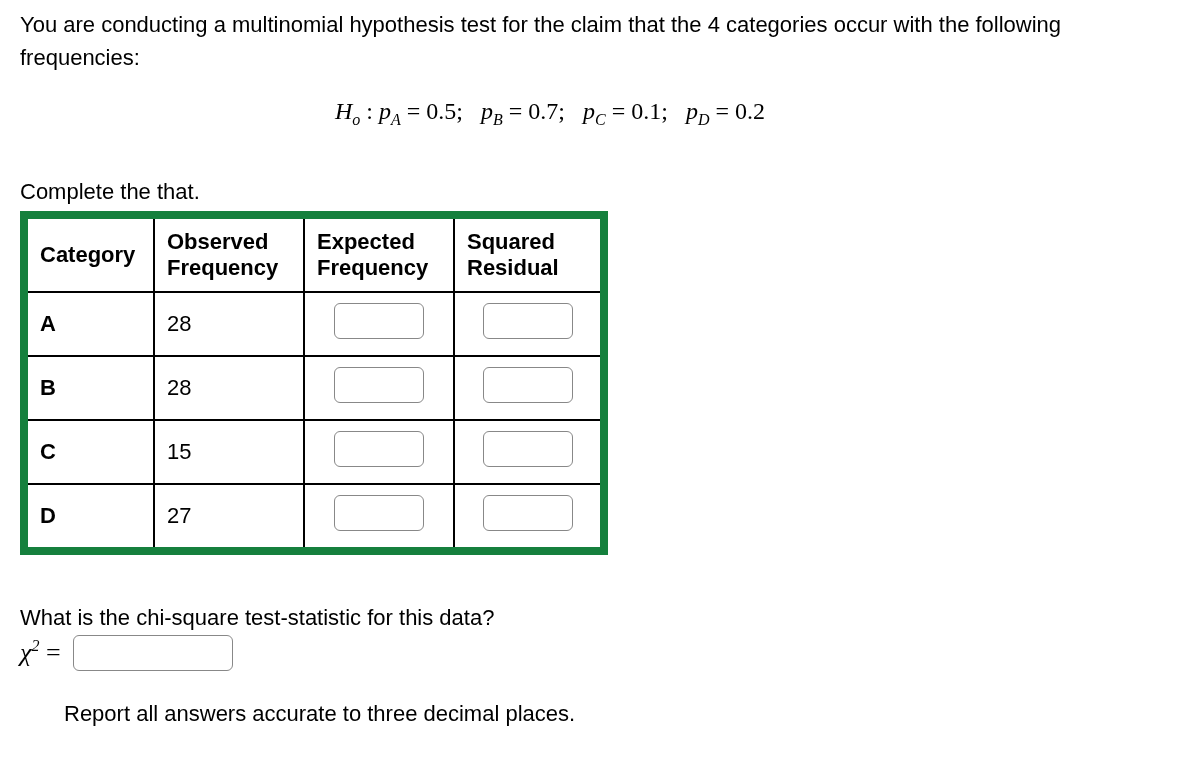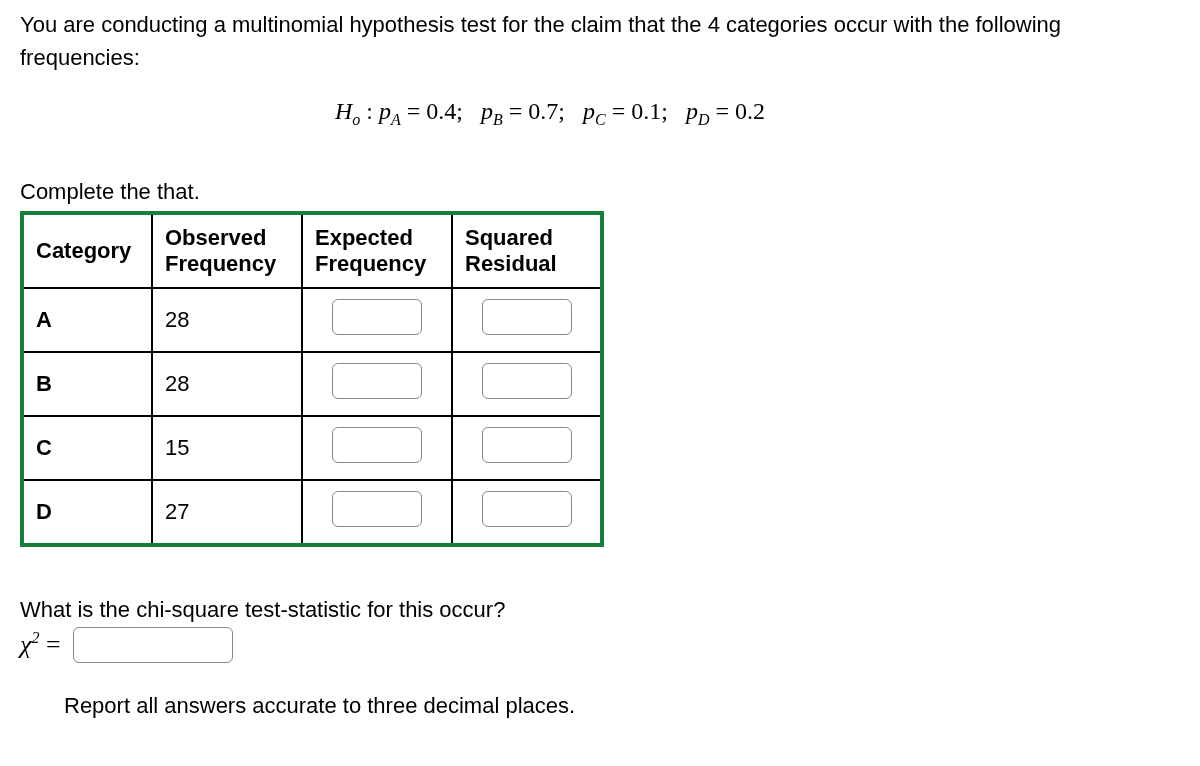--- a/index.html
+++ b/index.html
@@ -32,21 +32,21 @@
     .hypothesis .sub {
       font-size: 16px;
       vertical-align: sub;
       font-style: italic;
     }
     .section-label {
       margin-bottom: 6px;
     }
     table {
       border-collapse: collapse;
-      border: 4px solid #15803d;
+      border: 8px solid #15803d;
     }
     th, td {
       border: 2px solid #000;
       padding: 10px 12px;
       text-align: left;
       vertical-align: middle;
       font-size: 22px;
     }
     th {
       font-weight: bold;
@@ -108,21 +108,21 @@
 </head>
 <body>
 
 <div class="intro">You are conducting a multinomial hypothesis test for the claim that the 4 categories occur with the following frequencies:</div>
 
 <div class="hypothesis">
   <span class="italic">H</span><span class="sub">o</span>
   <span> : </span>
   <span class="italic">p</span><span class="sub">A</span>
   <span> = </span>
-  <span>0.4</span><span>;&nbsp;&nbsp;</span>
+  <span>0.5</span><span>;&nbsp;&nbsp;</span>
   <span class="italic">p</span><span class="sub">B</span>
   <span> = </span>
   <span>0.7</span><span>;&nbsp;&nbsp;</span>
   <span class="italic">p</span><span class="sub">C</span>
   <span> = </span>
   <span>0.1</span><span>;&nbsp;&nbsp;</span>
   <span class="italic">p</span><span class="sub">D</span>
   <span> = </span>
   <span>0.2</span>
 </div>
@@ -160,21 +160,21 @@
     <tr>
       <td class="category">D</td>
       <td class="observed">27</td>
       <td class="input-cell"><span class="input-box"></span></td>
       <td class="input-cell"><span class="input-box"></span></td>
     </tr>
   </tbody>
 </table>
 
 <div class="bottom-section">
-  <div class="question">What is the chi-square test-statistic for this occur?</div>
+  <div class="question">What is the chi-square test-statistic for this data?</div>
   <div class="chi-row">
     <span class="chi-symbol">
       <span>χ</span><span class="sup">2</span>
       <span style="font-style:normal">=</span>
     </span>
     <span class="chi-input"></span>
   </div>
   <div class="report">Report all answers accurate to three decimal places.</div>
 </div>
 

